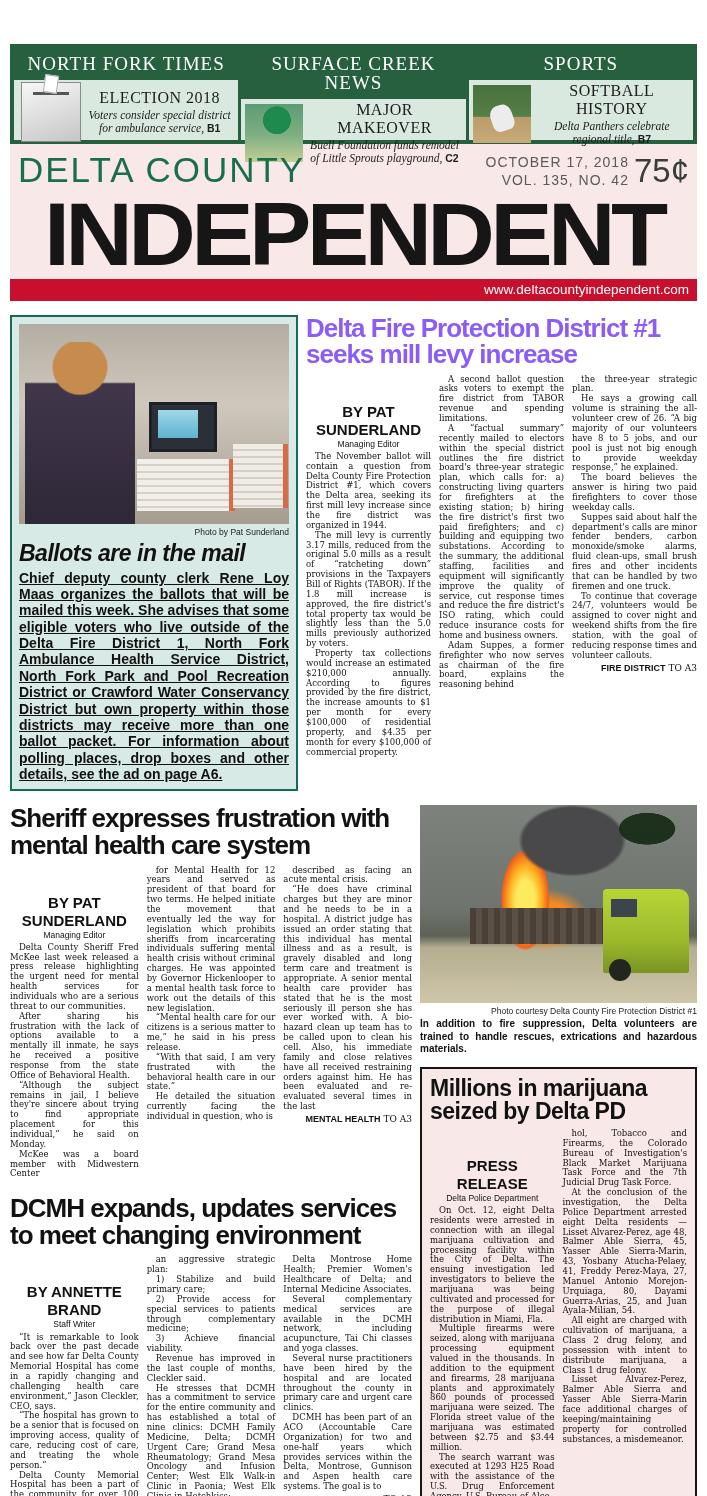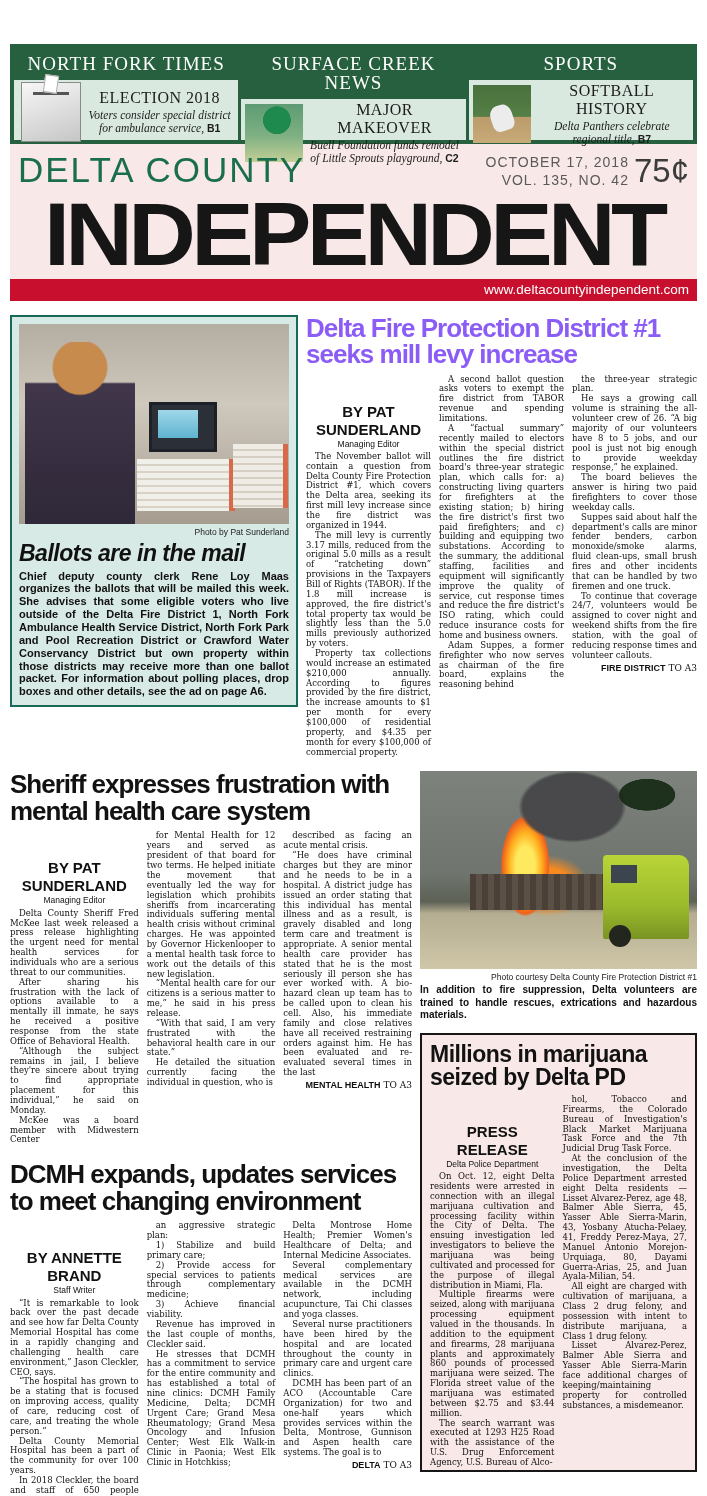--- a/index.html
+++ b/index.html
@@ -43,21 +43,21 @@
   
   .ballots-box{width:270px;flex:none;background:#d8eae5;border:2px solid #176a58;padding:7px;align-self:flex-start;}
   .ballots-photo{height:200px;background:linear-gradient(180deg,#b4ada2 0%,#cfc8bd 40%,#a59c8f 100%);position:relative;overflow:hidden;}
   .bp-woman{position:absolute;left:6px;top:18px;width:110px;height:182px;background:radial-gradient(circle at 50% 14%,#c78b4e 0 16%,rgba(0,0,0,0) 17%),linear-gradient(180deg,rgba(0,0,0,0) 22%,#41364a 23%,#2e2838 100%);border-radius:12px 40px 0 0;}
   .bp-monitor{position:absolute;left:130px;top:78px;width:62px;height:44px;background:#2b2f38;border:3px solid #1d2027;}
   .bp-screen{position:absolute;left:6px;top:5px;width:40px;height:28px;background:linear-gradient(180deg,#9fd7e8,#5fb3d0);}
   .bp-stack1{position:absolute;left:118px;top:135px;width:92px;height:52px;background:repeating-linear-gradient(180deg,#f1efe9 0 5px,#d8d2c6 5px 7px);border-right:6px solid #d86a4a;}
   .bp-stack2{position:absolute;left:214px;top:120px;width:50px;height:64px;background:repeating-linear-gradient(180deg,#efece6 0 5px,#d5cfc3 5px 7px);border-right:5px solid #d86a4a;}
   .photo-credit{font-size:8.5px;text-align:right;color:#222;margin:3px 0 5px;}
   .ballots-headline{font-size:23px;font-weight:700;font-style:italic;letter-spacing:-.5px;line-height:1;margin:0 0 5px;}
-  .ballots-caption{font-size:11px;font-weight:700;line-height:1.17;text-align:justify;}
+  .ballots-caption{font-size:14px;font-weight:700;line-height:1.17;text-align:justify;text-decoration:underline;}
 
   
   .headline{font-weight:700;line-height:1.02;letter-spacing:-1px;color:#121212;}
   .fire-headline{color:#8b5cf6;font-size:26px;margin:0 0 7px;}
   .sheriff-headline{font-size:26px;margin:0 0 7px;}
   .dcmh-headline{font-size:26px;margin:0 0 7px;}
   .marijuana-headline{font-size:23px;letter-spacing:-.5px;margin:0 0 5px;}
   .cols{display:flex;gap:8px;}
   .col{flex:1;min-width:0;}
   .byline{text-align:center;margin-bottom:3px;}
@@ -244,21 +244,21 @@
         <div class="article dcmh">
           <div class="headline dcmh-headline">DCMH expands, updates services to meet changing environment</div>
           <div class="cols">
             <div class="col">
               <div class="byline">
                 <div class="byline-name">BY ANNETTE BRAND</div>
                 <div class="byline-title">Staff Writer</div>
               </div>
               <div>
                   <p>“It is remarkable to look back over the past decade and see how far Delta County Memorial Hospital has come in a rapidly changing and challenging health care environment,” Jason Cleckler, CEO, says.</p>
-                  <p>“The hospital has grown to be a stating that is focused on improving access, quality of care, reducing cost of care, and treating the whole person.”</p>
+                  <p>“The hospital has grown to be a senior that is focused on improving access, quality of care, reducing cost of care, and treating the whole person.”</p>
                   <p>Delta County Memorial Hospital has been a part of the community for over 100 years.</p>
                   <p>In 2018 Cleckler, the board and staff of 650 people adopted</p>
                 </div>
             </div>
             <div class="col">
               <div>
                   <p>an aggressive strategic plan:</p>
                   <p>1) Stabilize and build primary care;</p>
                   <p>2) Provide access for special services to patients through complementary medicine;</p>
                   <p>3) Achieve financial viability.</p>

